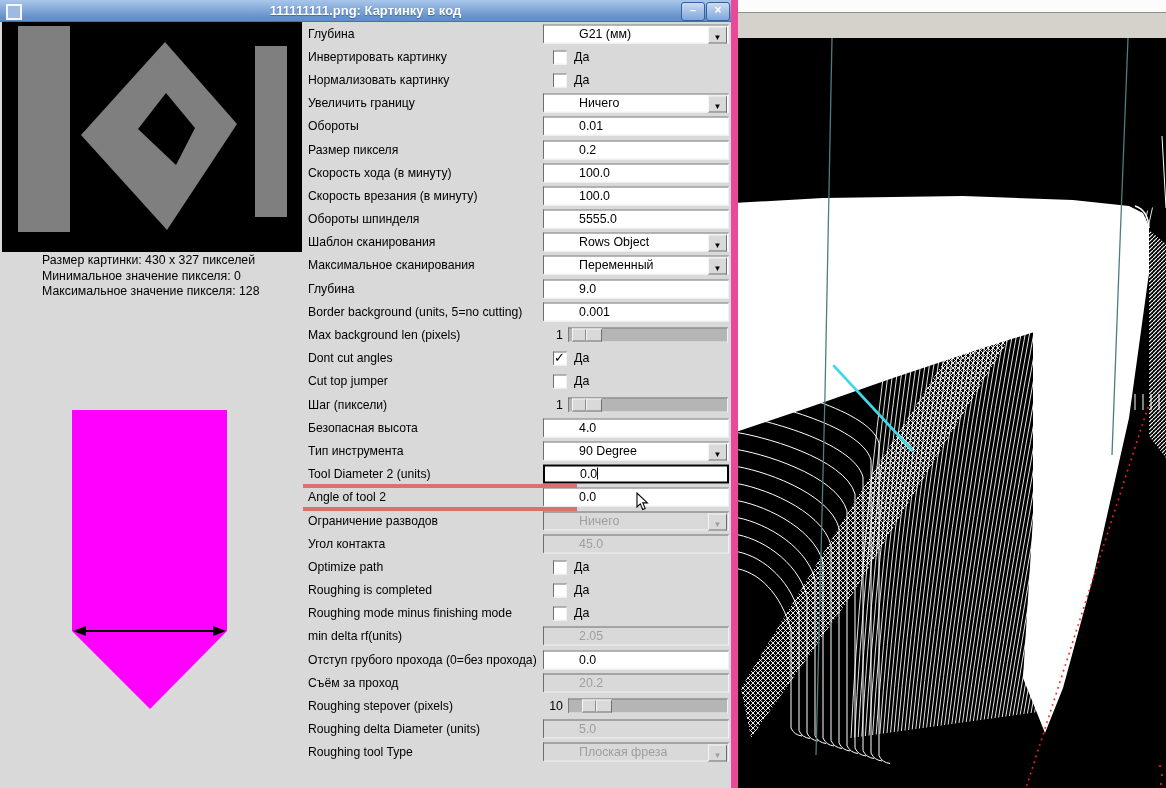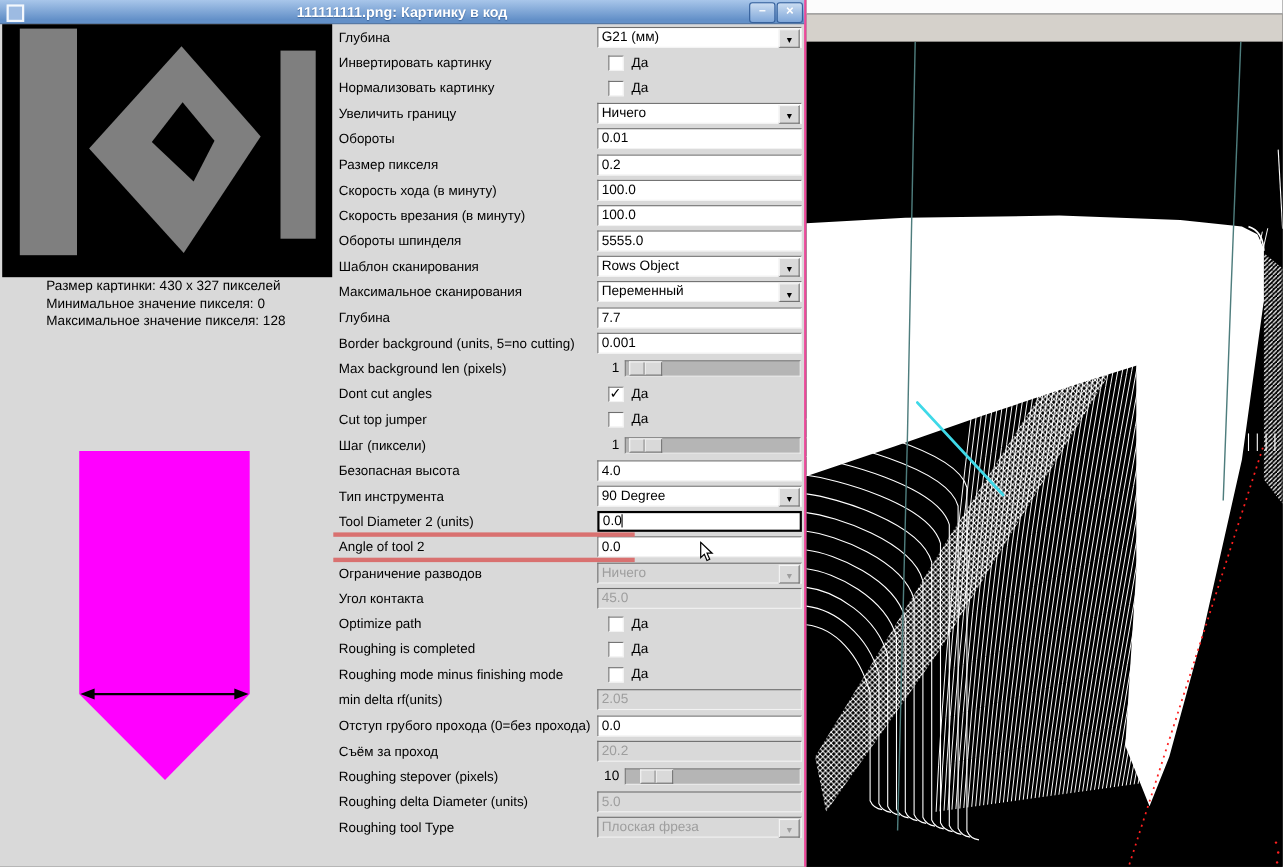--- a/index.html
+++ b/index.html
@@ -9,21 +9,21 @@
 
   
   .strip-white{position:absolute;left:733px;top:0;width:433px;height:13px;
                background:#fcfcfc;border-bottom:1px solid #8f8f8f;box-sizing:border-box;}
   .strip-gray{position:absolute;left:733px;top:13px;width:433px;height:25px;background:#d5d1cb;}
   .glwrap{position:absolute;left:733px;top:38px;width:433px;height:750px;background:#000;}
   .glwrap svg{display:block;}
 
   
   .dialog{position:absolute;left:0;top:0;width:731px;height:788px;background:var(--form_bg);
-          border-right:2px solid #ec4899;}
+          border-right:7px solid #ec4899;}
   .titlebar{position:absolute;left:0;top:0;width:731px;height:22px;
             background:linear-gradient(180deg,var(--titlebar_top) 0%,var(--titlebar_bottom) 85%);
             border-bottom:1px solid #4a6fa0;box-sizing:border-box;}
   .title-text{position:absolute;left:0;right:0;top:3px;text-align:center;color:#fff;
               font-weight:bold;font-size:13px;text-shadow:0 1px 1px #3d669c;}
   .title-icon{position:absolute;left:6px;top:4px;width:12px;height:12px;background:#9dbbe2;
               border:2px solid #f4f8fd;}
   .tbtn{position:absolute;top:2px;width:22px;height:17px;border:1px solid #36619c;border-radius:3px;
         background:linear-gradient(180deg,#cadcf1,#7fa7d9);color:#fff;font-weight:bold;
         font-size:11px;line-height:15px;text-align:center;}
@@ -38,21 +38,21 @@
   
   .form{position:absolute;left:302px;top:22px;width:429px;height:766px;}
   .row{position:relative;height:23.2px;}
   .flabel{position:absolute;left:6px;top:50%;transform:translateY(-50%);font-size:12.2px;
           color:#000;white-space:nowrap;}
   .widget{position:absolute;left:241px;top:50%;transform:translateY(-50%);width:186px;height:19px;
           box-sizing:border-box;}
   .entry,.select{background:var(--entry_bg);border:1px solid;border-color:#6e6e6e #f2f2f2 #f2f2f2 #6e6e6e;
           font-size:12.4px;line-height:17px;}
   .entry .entry-text,.select .sel-text{padding-left:3px;color:#000;display:inline-block;
-          vertical-align:top;line-height:17px;}
+          vertical-align:top;line-height:17px;margin-left:32px;}
   .entry.focused{border:2px solid #000;line-height:15px;}
   .entry.focused .entry-text{line-height:15px;}
   .caret{display:inline-block;width:1px;height:12px;background:#000;vertical-align:-2px;}
   .sel-btn{position:absolute;right:1px;top:1px;width:17px;height:15px;background:#d9d9d9;
           border:1px solid;border-color:#f5f5f5 #6e6e6e #6e6e6e #f5f5f5;text-align:center;}
   .tri{font-size:8px;line-height:14px;color:#000;}
   .disabled.entry,.disabled.select{background:#d9d9d9;}
   .disabled .entry-text,.disabled .sel-text,.disabled .tri{color:var(--disabled_text);}
   .cbwrap{position:absolute;left:251px;top:50%;transform:translateY(-50%);height:15px;}
   .cbbox{position:absolute;left:0;top:1px;width:12px;height:12px;background:#fff;
@@ -283,21 +283,21 @@
         <div class="row">
           <span class="flabel">Шаблон сканирования</span>
           <div class="widget select"><span class="sel-text">Rows Object</span><span class="sel-btn"><span class="tri">▼</span></span></div>
         </div>
         <div class="row">
           <span class="flabel">Максимальное сканирования</span>
           <div class="widget select"><span class="sel-text">Переменный</span><span class="sel-btn"><span class="tri">▼</span></span></div>
         </div>
         <div class="row">
           <span class="flabel">Глубина</span>
-          <div class="widget entry"><span class="entry-text">7.7</span></div>
+          <div class="widget entry"><span class="entry-text">9.0</span></div>
         </div>
         <div class="row">
           <span class="flabel">Border background (units, 5=no cutting)</span>
           <div class="widget entry"><span class="entry-text">0.001</span></div>
         </div>
         <div class="row">
           <span class="flabel">Max background len (pixels)</span>
           <div class="sliderwrap">
             <span class="slnum">1</span>
             <div class="trough">

